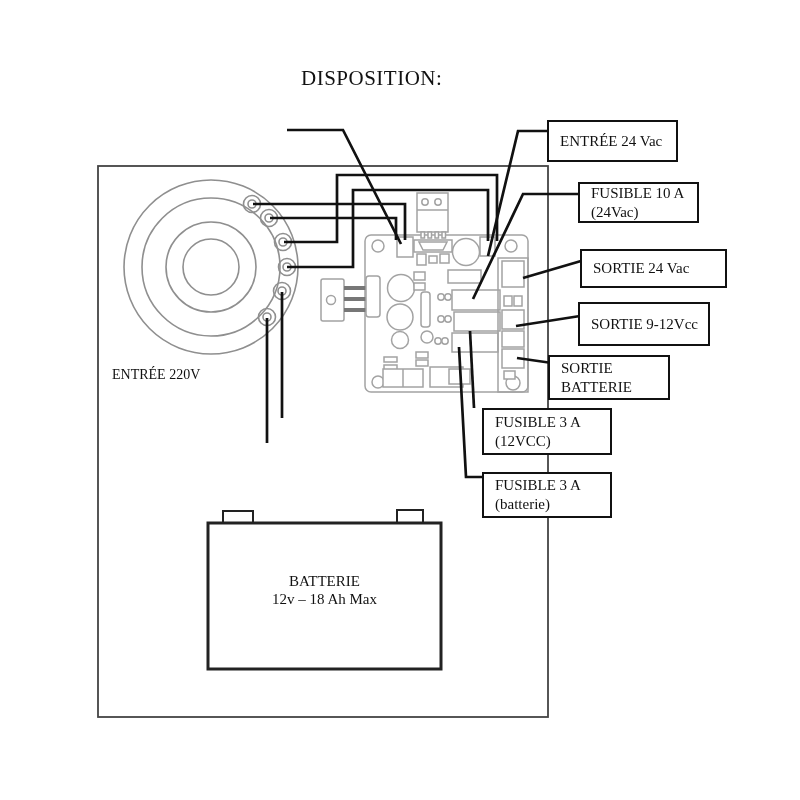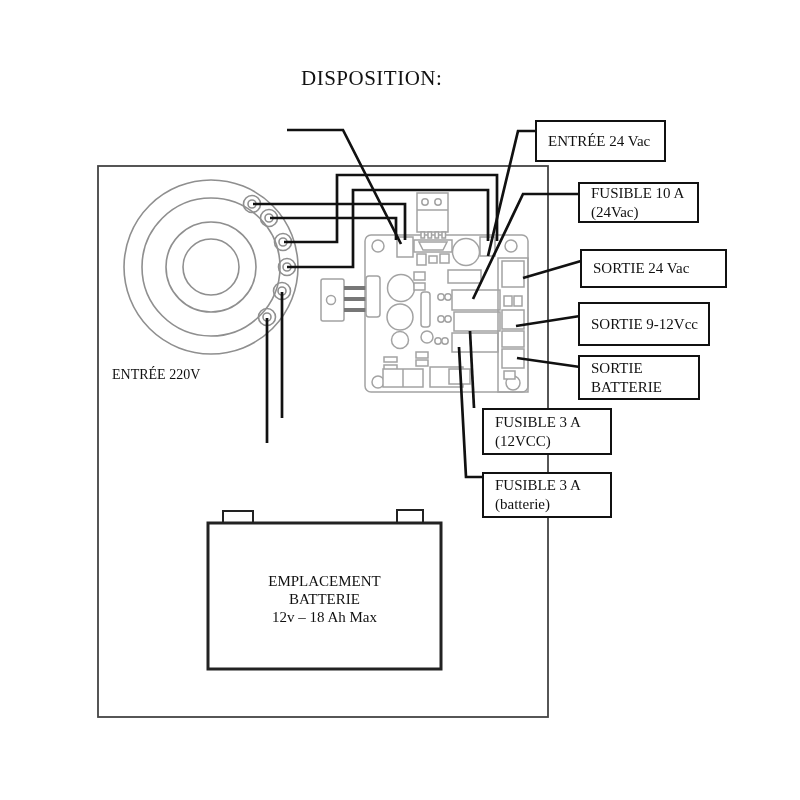--- a/index.html
+++ b/index.html
@@ -9,25 +9,25 @@
   .title{position:absolute;left:301px;top:66px;font-size:21px;letter-spacing:0.5px;color:#111;}
   .callout{position:absolute;box-sizing:border-box;border:2.5px solid #111;background:#fff;
            display:flex;flex-direction:column;justify-content:center;
            padding-left:11px;padding-right:4px;font-size:15px;line-height:19px;color:#111;}
   .callout span{white-space:nowrap;}
   .plain-label{position:absolute;font-size:14px;color:#111;white-space:nowrap;}
   .battery-text{position:absolute;left:224px;top:572px;width:201px;text-align:center;
                 font-size:15px;line-height:18px;color:#111;}
   
   .b-e18 {left:158px;top:118px;width:129px;height:39px;}
-  .b-e24 {left:535px;top:120px;width:131px;height:42px;}
+  .b-e24 {left:547px;top:120px;width:131px;height:42px;}
   .b-f10 {left:578px;top:182px;width:121px;height:41px;}
   .b-s24 {left:580px;top:249px;width:147px;height:39px;}
   .b-s012{left:578px;top:302px;width:132px;height:44px;}
-  .b-sb  {left:578px;top:355px;width:122px;height:45px;}
+  .b-sb  {left:548px;top:355px;width:122px;height:45px;}
   .b-f3a {left:482px;top:408px;width:130px;height:47px;}
   .b-f3b {left:482px;top:472px;width:130px;height:46px;}
 </style>
 </head>
 <body>
 
 <div class="canvas">
 
   <div class="title">DISPOSITION:</div>
 
@@ -194,18 +194,17 @@
   </div>
 
   <div class="callout b-f3b">
     <span>FUSIBLE 3 A</span>
     <span>(batterie)</span>
   </div>
 
   <div class="plain-label" style="left:112px;top:367px;">ENTRÉE 220V</div>
 
   <div class="battery-text">
-    <div>EMPLACEMENT</div>
     <div>BATTERIE</div>
     <div>12v – 18 Ah  Max</div>
   </div>
 
 </div>
 
 </body></html>

